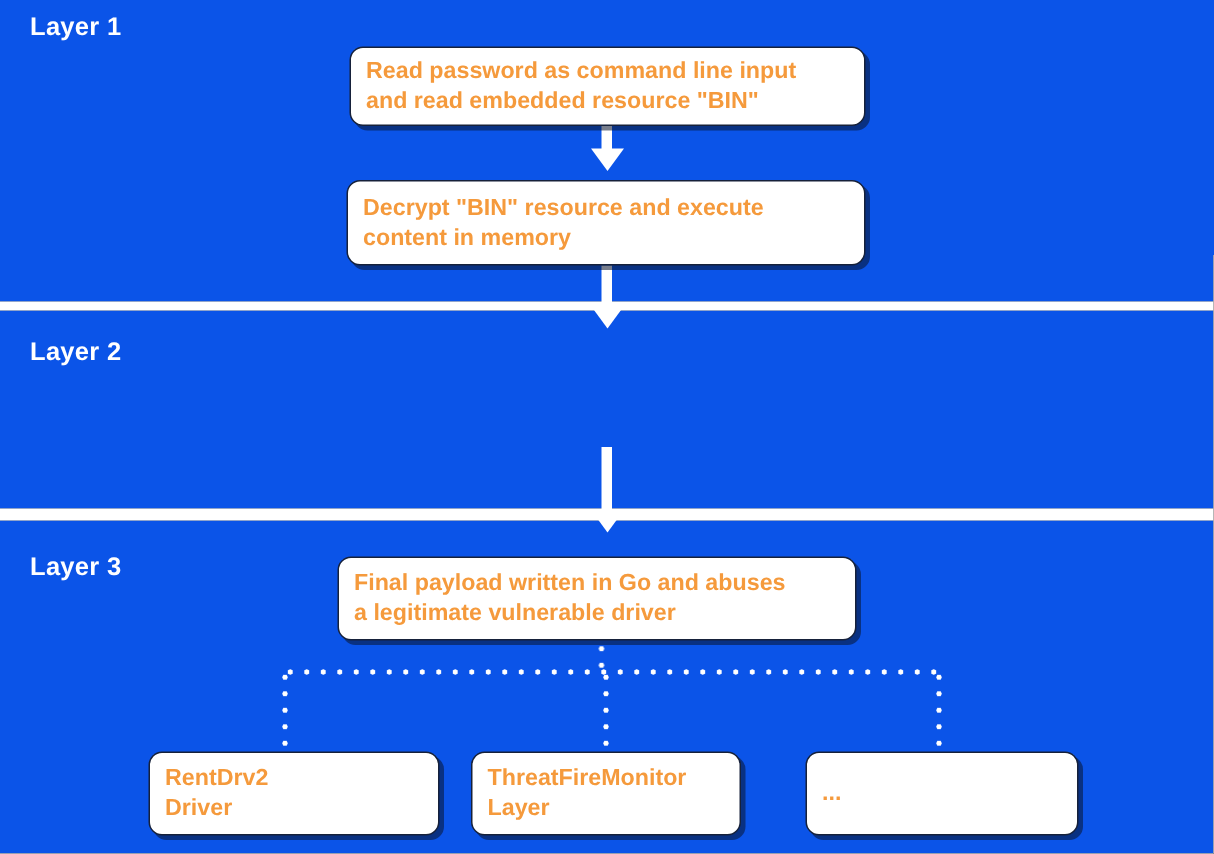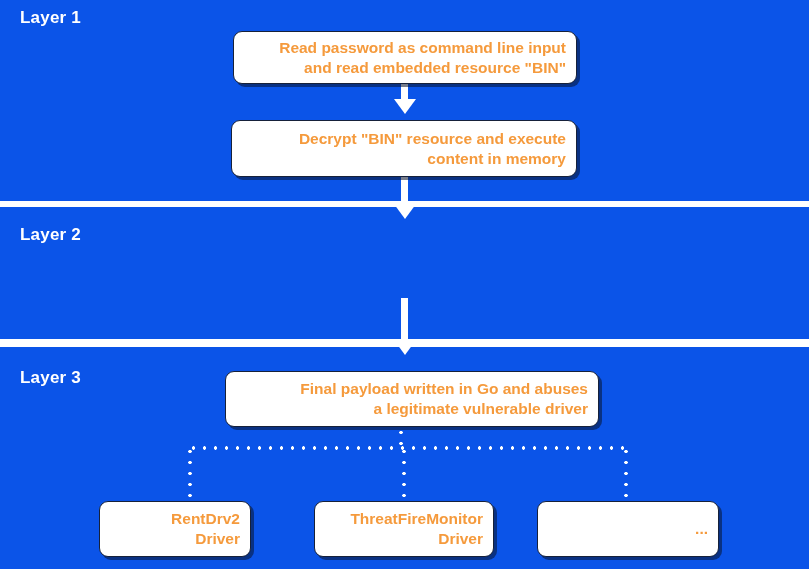--- a/index.html
+++ b/index.html
@@ -44,41 +44,41 @@
     position: absolute;
     box-sizing: border-box;
     background: #ffffff;
     border: 1px solid #16213a;
     border-radius: 9px;
     box-shadow: 3px 3px 0 rgba(10, 20, 45, 0.55);
     color: #F59A3C;
     font-size: 15.5px;
     font-weight: bold;
     line-height: 20px;
-    text-align: right;
+    text-align: left;
     display: flex;
     align-items: center;
     justify-content: center;
     padding: 4px 10px;
     z-index: 5;
   }
   .node-text {
     display: block;
     width: 100%;
     white-space: pre-line;
   }
 
   
   #node-read     { left: 233px; top: 31px;  width: 344px; height: 53px; }
   #node-decrypt  { left: 231px; top: 120px; width: 346px; height: 57px; }
   #node-unpack   { left: 227px; top: 241px; width: 351px; height: 57px; }
-  #node-final    { left: 225px; top: 371px; width: 374px; height: 56px; }
-
-  
-  #node-rentdrv2 { left: 99px;  top: 501px; width: 152px; height: 56px; }
+  #node-final    { left: 225px; top: 371px; width: 346px; height: 56px; }
+
+  
+  #node-rentdrv2 { left: 99px;  top: 501px; width: 194px; height: 56px; }
   #node-threat   { left: 314px; top: 501px; width: 180px; height: 56px; }
   #node-ellipsis { left: 537px; top: 501px; width: 182px; height: 56px; }
 
   
   .arrow-line {
     position: absolute;
     width: 7px;
     background: #ffffff;
     z-index: 3;
   }
@@ -181,20 +181,20 @@
 a legitimate vulnerable driver</span>
   </div>
 
   <div class="node" id="node-rentdrv2">
     <span class="node-text">RentDrv2
 Driver</span>
   </div>
 
   <div class="node" id="node-threat">
     <span class="node-text">ThreatFireMonitor
-Driver</span>
+Layer</span>
   </div>
 
   <div class="node" id="node-ellipsis">
     <span class="node-text">...</span>
   </div>
 
 </div>
 
 </body></html>

